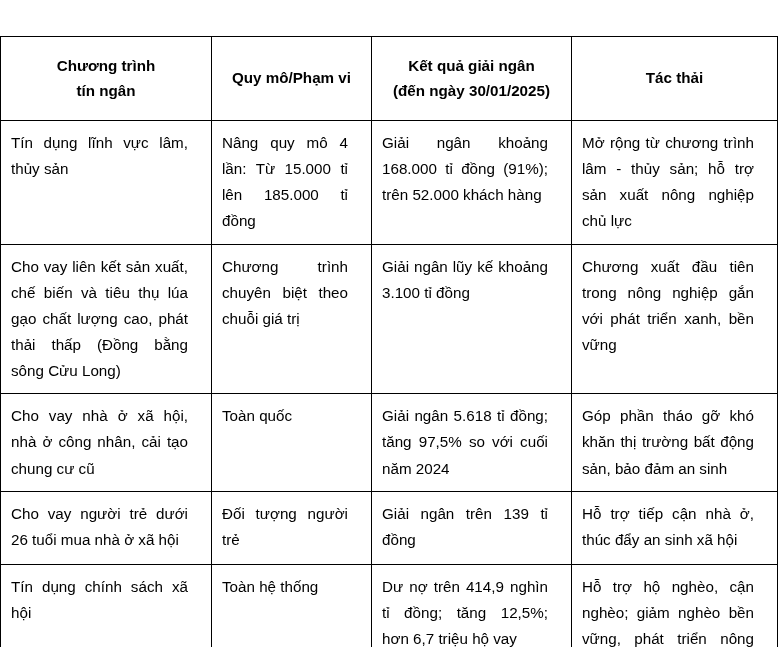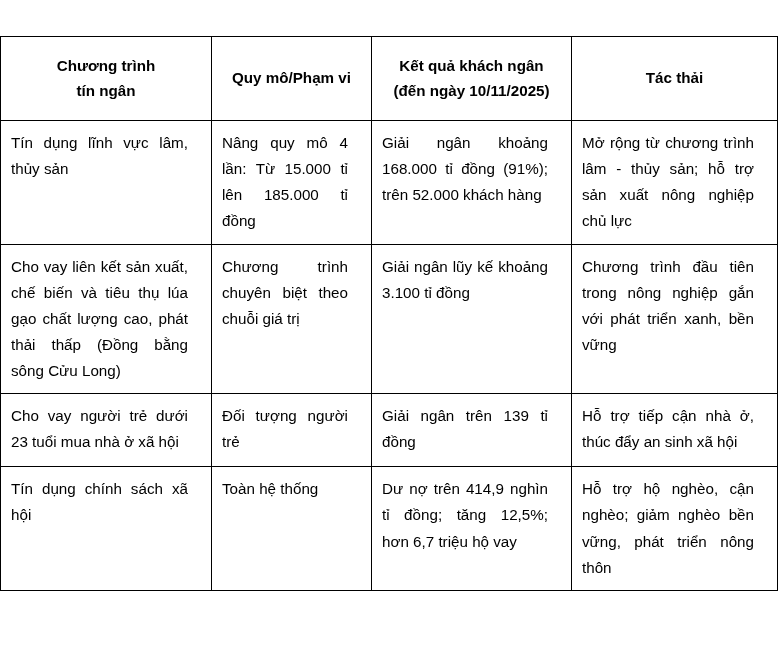--- a/index.html
+++ b/index.html
@@ -79,43 +79,49 @@
     <thead>
       <tr>
         <th>
           <span class="hdr-line">Chương trình</span>
           <span class="hdr-line">tín ngân</span>
         </th>
         <th>
           <span class="hdr-line">Quy mô/Phạm vi</span>
         </th>
         <th>
-          <span class="hdr-line">Kết quả khách ngân</span>
-          <span class="hdr-line">(đến ngày 10/11/2025)</span>
+          <span class="hdr-line">Kết quả giải ngân</span>
+          <span class="hdr-line">(đến ngày 30/01/2025)</span>
         </th>
         <th>
           <span class="hdr-line">Tác thải</span>
         </th>
       </tr>
     </thead>
     <tbody>
       <tr class="r1">
         <td>Tín dụng lĩnh vực lâm, thủy sản</td>
         <td>Nâng quy mô 4 lần: Từ 15.000 tỉ lên 185.000 tỉ đồng</td>
         <td>Giải ngân khoảng 168.000 tỉ đồng (91%); trên 52.000 khách hàng</td>
         <td>Mở rộng từ chương trình lâm - thủy sản; hỗ trợ sản xuất nông nghiệp chủ lực</td>
       </tr>
       <tr class="r2">
         <td>Cho vay liên kết sản xuất, chế biến và tiêu thụ lúa gạo chất lượng cao, phát thải thấp (Đồng bằng sông Cửu Long)</td>
         <td>Chương trình chuyên biệt theo chuỗi giá trị</td>
         <td>Giải ngân lũy kế khoảng 3.100 tỉ đồng</td>
-        <td>Chương trình đầu tiên trong nông nghiệp gắn với phát triển xanh, bền vững</td>
+        <td>Chương xuất đầu tiên trong nông nghiệp gắn với phát triển xanh, bền vững</td>
+      </tr>
+      <tr class="r4">
+        <td>Cho vay nhà ở xã hội, nhà ở công nhân, cải tạo chung cư cũ</td>
+        <td>Toàn quốc</td>
+        <td>Giải ngân 5.618 tỉ đồng; tăng 97,5% so với cuối năm 2024</td>
+        <td>Góp phần tháo gỡ khó khăn thị trường bất động sản, bảo đảm an sinh</td>
       </tr>
       <tr class="r5">
-        <td>Cho vay người trẻ dưới 23 tuổi mua nhà ở xã hội</td>
+        <td>Cho vay người trẻ dưới 26 tuổi mua nhà ở xã hội</td>
         <td>Đối tượng người trẻ</td>
         <td>Giải ngân trên 139 tỉ đồng</td>
         <td>Hỗ trợ tiếp cận nhà ở, thúc đẩy an sinh xã hội</td>
       </tr>
       <tr class="r6">
         <td>Tín dụng chính sách xã hội</td>
         <td>Toàn hệ thống</td>
         <td>Dư nợ trên 414,9 nghìn tỉ đồng; tăng 12,5%; hơn 6,7 triệu hộ vay</td>
         <td>Hỗ trợ hộ nghèo, cận nghèo; giảm nghèo bền vững, phát triển nông thôn</td>
       </tr>

